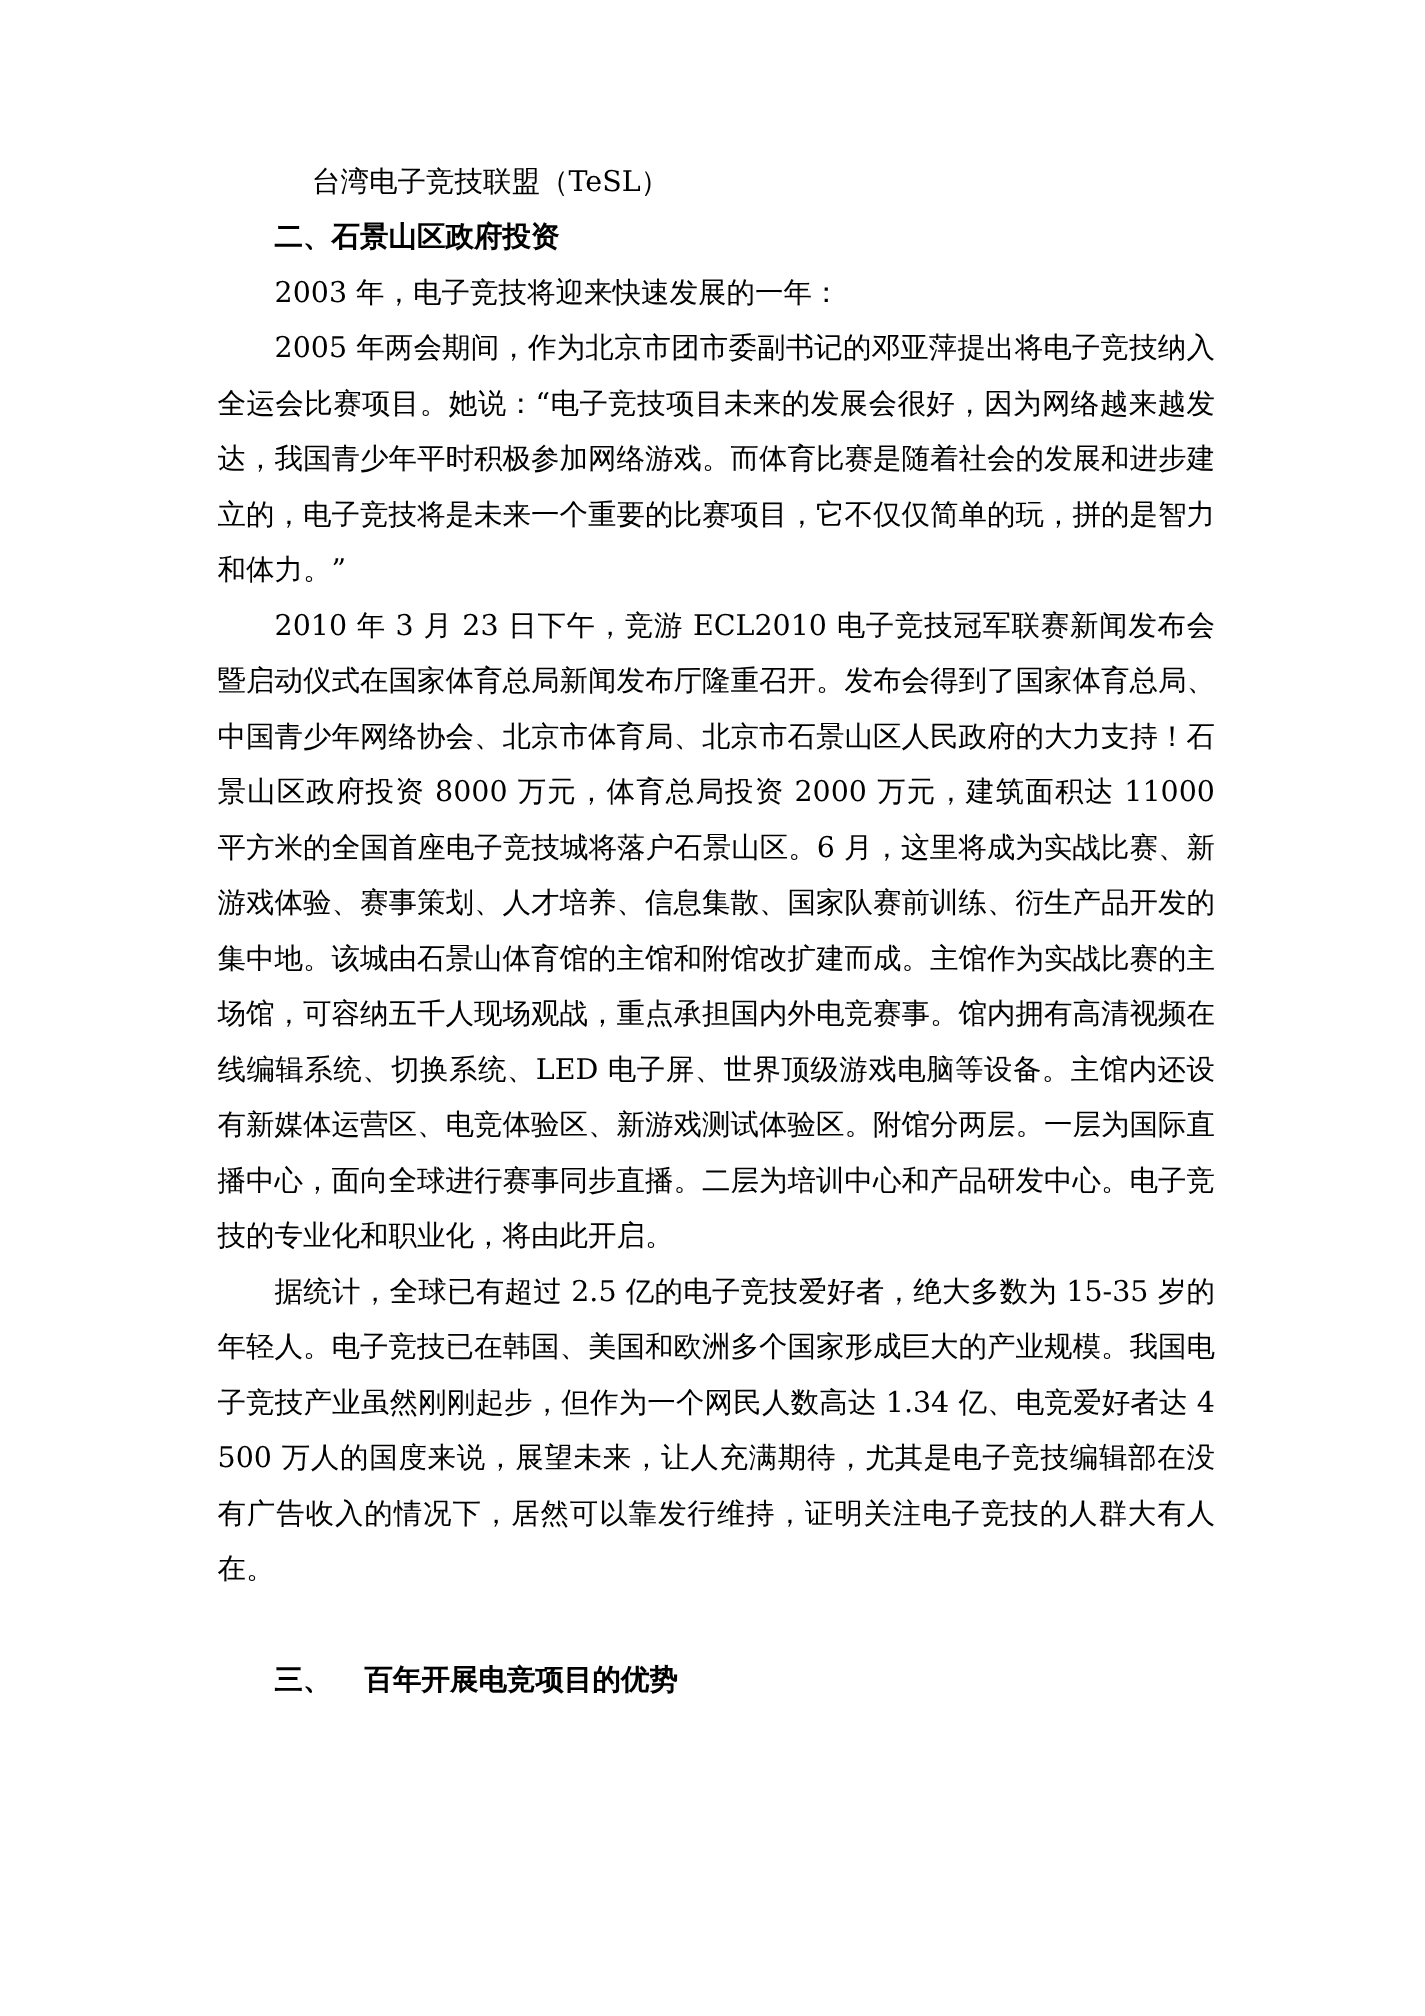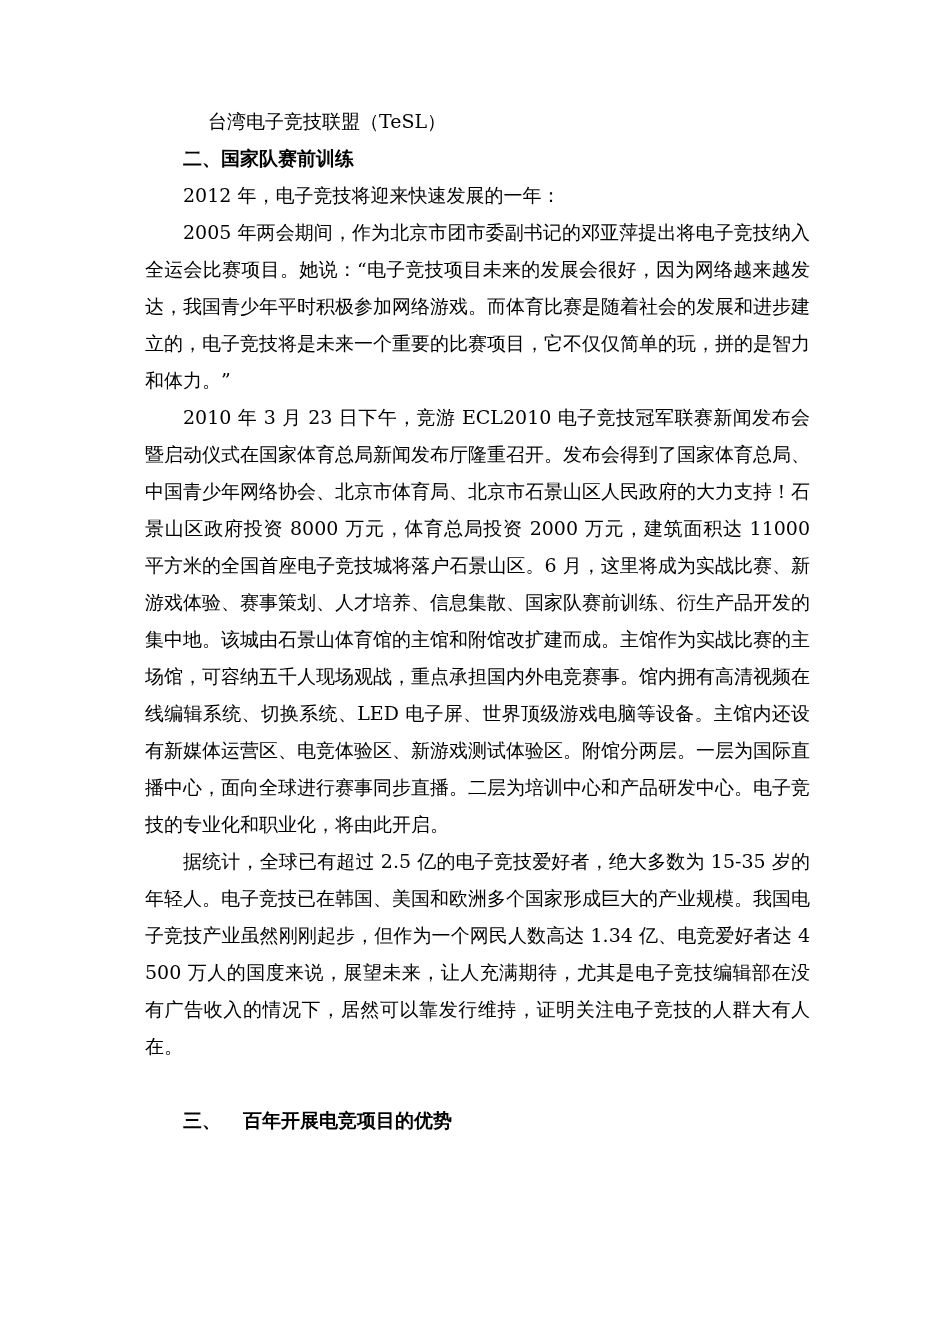--- a/index.html
+++ b/index.html
@@ -52,23 +52,23 @@
   }
 </style>
 </head>
 <body>
 
 <div class="page">
   <div class="doc">
 
     <p class="intro-line">台湾电子竞技联盟（TeSL）</p>
 
-    <h2 class="heading">二、国家队赛前训练</h2>
+    <h2 class="heading">二、石景山区政府投资</h2>
 
-    <p class="para">2012 年，电子竞技将迎来快速发展的一年：</p>
+    <p class="para">2003 年，电子竞技将迎来快速发展的一年：</p>
 
     <p class="para">2005 年两会期间，作为北京市团市委副书记的邓亚萍提出将电子竞技纳入全运会比赛项目。她说：“电子竞技项目未来的发展会很好，因为网络越来越发达，我国青少年平时积极参加网络游戏。而体育比赛是随着社会的发展和进步建立的，电子竞技将是未来一个重要的比赛项目，它不仅仅简单的玩，拼的是智力和体力。”</p>
 
     <p class="para">2010 年 3 月 23 日下午，竞游 ECL2010 电子竞技冠军联赛新闻发布会暨启动仪式在国家体育总局新闻发布厅隆重召开。发布会得到了国家体育总局、中国青少年网络协会、北京市体育局、北京市石景山区人民政府的大力支持！石景山区政府投资 8000 万元，体育总局投资 2000 万元，建筑面积达 11000 平方米的全国首座电子竞技城将落户石景山区。6 月，这里将成为实战比赛、新游戏体验、赛事策划、人才培养、信息集散、国家队赛前训练、衍生产品开发的集中地。该城由石景山体育馆的主馆和附馆改扩建而成。主馆作为实战比赛的主场馆，可容纳五千人现场观战，重点承担国内外电竞赛事。馆内拥有高清视频在线编辑系统、切换系统、LED 电子屏、世界顶级游戏电脑等设备。主馆内还设有新媒体运营区、电竞体验区、新游戏测试体验区。附馆分两层。一层为国际直播中心，面向全球进行赛事同步直播。二层为培训中心和产品研发中心。电子竞技的专业化和职业化，将由此开启。</p>
 
     <p class="para">据统计，全球已有超过 2.5 亿的电子竞技爱好者，绝大多数为 15-35 岁的年轻人。电子竞技已在韩国、美国和欧洲多个国家形成巨大的产业规模。我国电子竞技产业虽然刚刚起步，但作为一个网民人数高达 1.34 亿、电竞爱好者达 4500 万人的国度来说，展望未来，让人充满期待，尤其是电子竞技编辑部在没有广告收入的情况下，居然可以靠发行维持，证明关注电子竞技的人群大有人在。</p>
 
     <h2 class="heading heading-spaced">
       <span class="heading-label">三、</span><span>百年开展电竞项目的优势</span>
     </h2>

